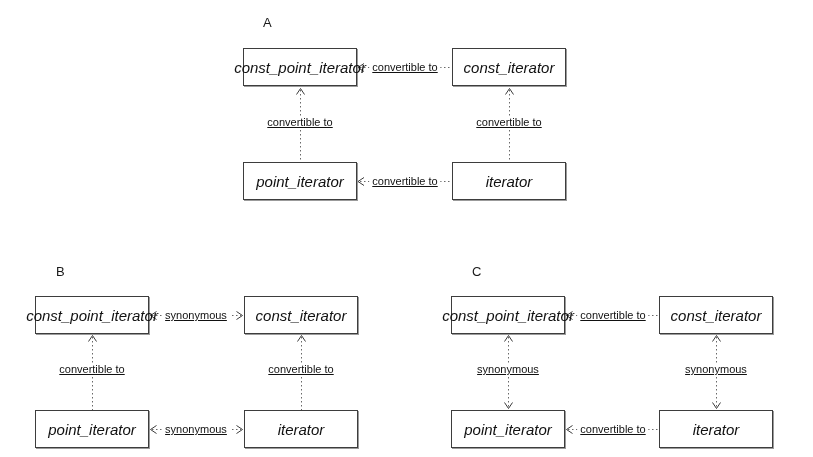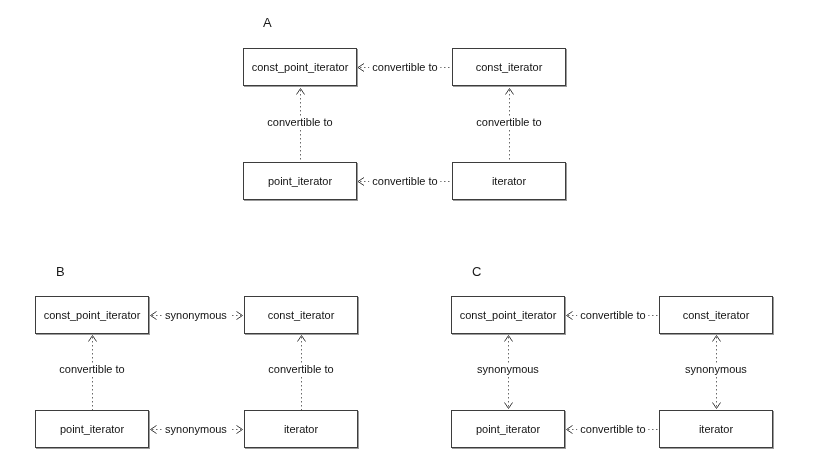--- a/index.html
+++ b/index.html
@@ -4,23 +4,23 @@
 <style>
   html,body{margin:0;padding:0;background:#fff;}
   #canvas{position:relative;width:813px;height:457px;background:#fff;overflow:hidden;
           font-family:"Liberation Sans",sans-serif;color:#111;}
   #edges{position:absolute;left:0;top:0;width:813px;height:457px;}
   #edges line{stroke:#686868;stroke-width:1;stroke-dasharray:1.5 2.5;}
   #edges polyline{stroke:#3d3d3d;stroke-width:1;fill:none;}
   .node{position:absolute;width:114px;height:38px;box-sizing:border-box;
         border:1px solid #3d3d3d;background:#fff;box-shadow:1px 1px 0 #9b9b9b;
         display:flex;align-items:center;justify-content:center;
-        font-size:11px;white-space:nowrap;}
+        font-size:15px;white-space:nowrap;font-style:italic;}
   .elabel{position:absolute;transform:translate(-50%,-50%);background:#fff;
-          padding:0 3px;font-size:11px;white-space:nowrap;}
+          padding:0 3px;font-size:11px;white-space:nowrap;text-decoration:underline;}
   .dlabel{position:absolute;font-size:13px;color:#1a1a1a;}
 
   
   #a-label{left:263px;top:15px;}
   #a-n0{left:243px;top:48px;}  #a-n1{left:452px;top:48px;}
   #a-n2{left:243px;top:162px;} #a-n3{left:452px;top:162px;}
   #a-e0{left:405px;top:67px;}  #a-e1{left:300px;top:122px;}
   #a-e2{left:509px;top:122px;} #a-e3{left:405px;top:181px;}
 
   

